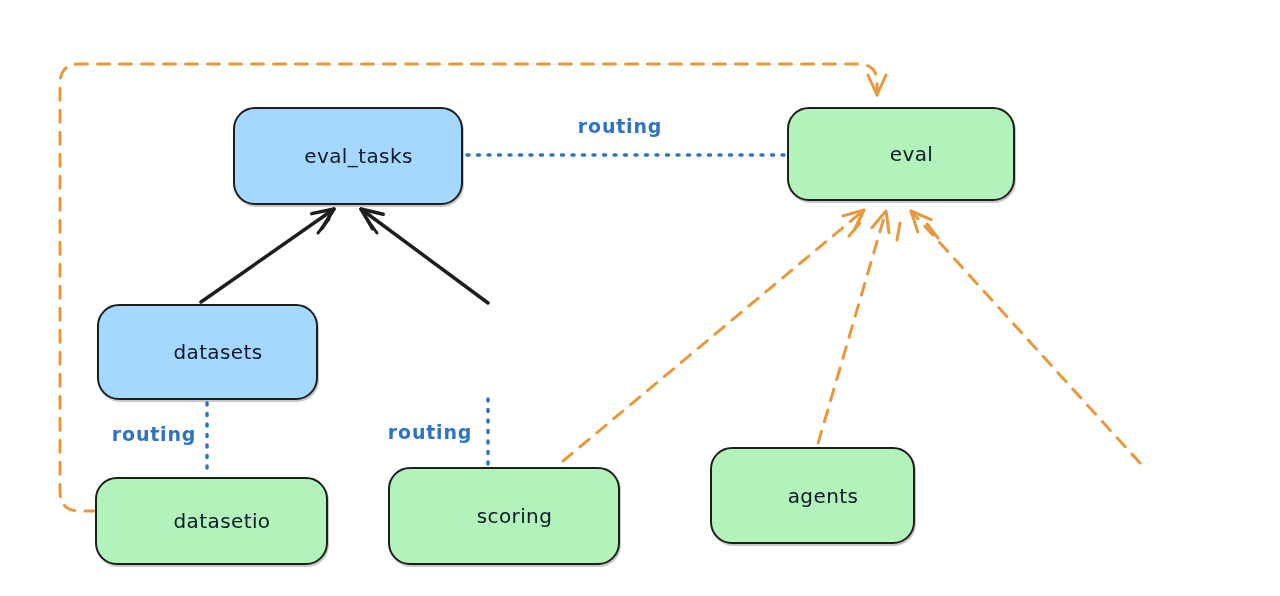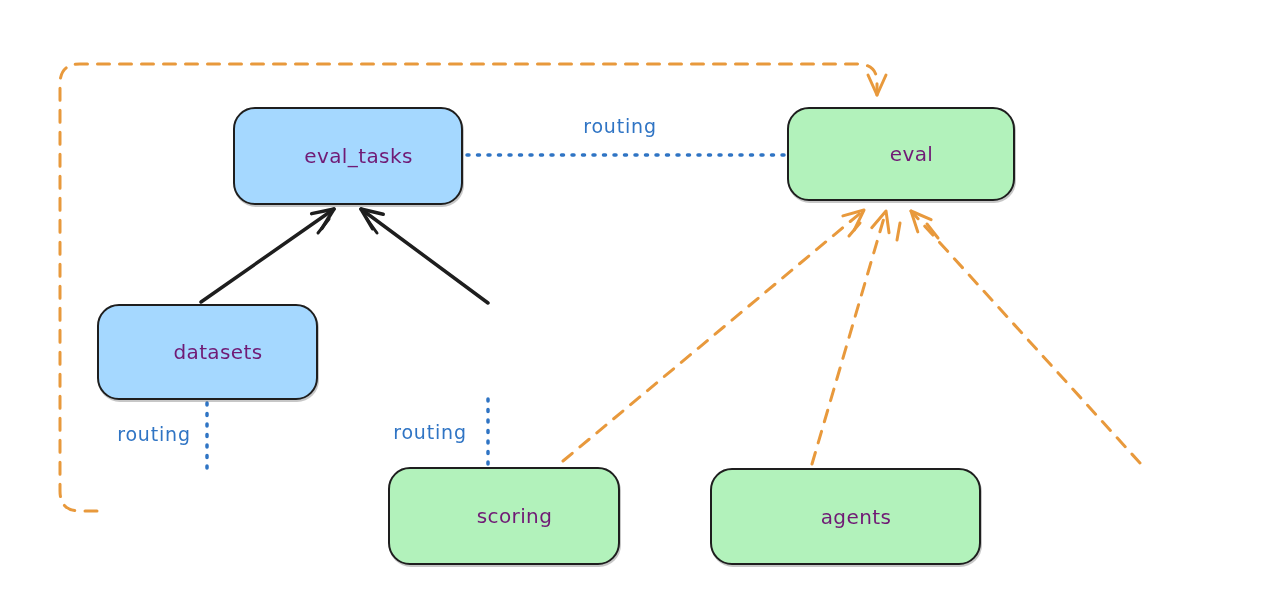--- a/index.html
+++ b/index.html
@@ -23,32 +23,32 @@
   }
   .node {
     position: absolute;
     box-sizing: border-box;
     border: 2.5px solid #1e1e1e;
     border-radius: 22px;
     display: flex;
     align-items: center;
     justify-content: center;
     font-size: 20px;
-    color: #701a75;
+    color: #0f172a;
     letter-spacing: 0.4px;
     box-shadow: 1px 2px 0 rgba(30,30,30,0.25);
     padding-left: 21px;
   }
   .node.blue  { background: #a5d8ff; }
   .node.green { background: #b2f2bb; text-align: center; }
   .edge-label {
     position: absolute;
     color: #2f74c4;
     font-size: 19px;
-    font-weight: 400;
+    font-weight: 700;
     letter-spacing: 0.8px;
     text-align: center;
   }
 </style>
 </head>
 <body>
 
 <div class="stage">
 
   <svg class="edges-layer" viewBox="0 0 1280 596">
@@ -85,24 +85,25 @@
     <path d="M938,238 L927,224" fill="none" stroke-width="3" stroke-linecap="round" stroke="#e8993c"></path>
   </svg>
 
   <div class="node blue" style="left:233px; top:107px; width:230px; height:98px">eval_tasks</div>
 
   <div class="node green" style="left:787px; top:107px; width:228px; height:94px">eval</div>
 
   <div class="node blue" style="left:97px; top:304px; width:221px; height:96px">datasets</div>
 
 
+  <div class="node green" style="left:95px; top:477px; width:233px; height:88px">datasetio</div>
 
   <div class="node green" style="left:388px; top:467px; width:232px; height:98px">scoring</div>
 
-  <div class="node green" style="left:710px; top:468px; width:271px; height:97px">agents</div>
+  <div class="node green" style="left:710px; top:447px; width:205px; height:97px">agents</div>
 
 
   <div class="edge-label" style="left:568px; top:115px; width:104px">routing</div>
 
   <div class="edge-label" style="left:108px; top:423px; width:92px">routing</div>
 
   <div class="edge-label" style="left:384px; top:421px; width:92px">routing</div>
 
 </div>
 

